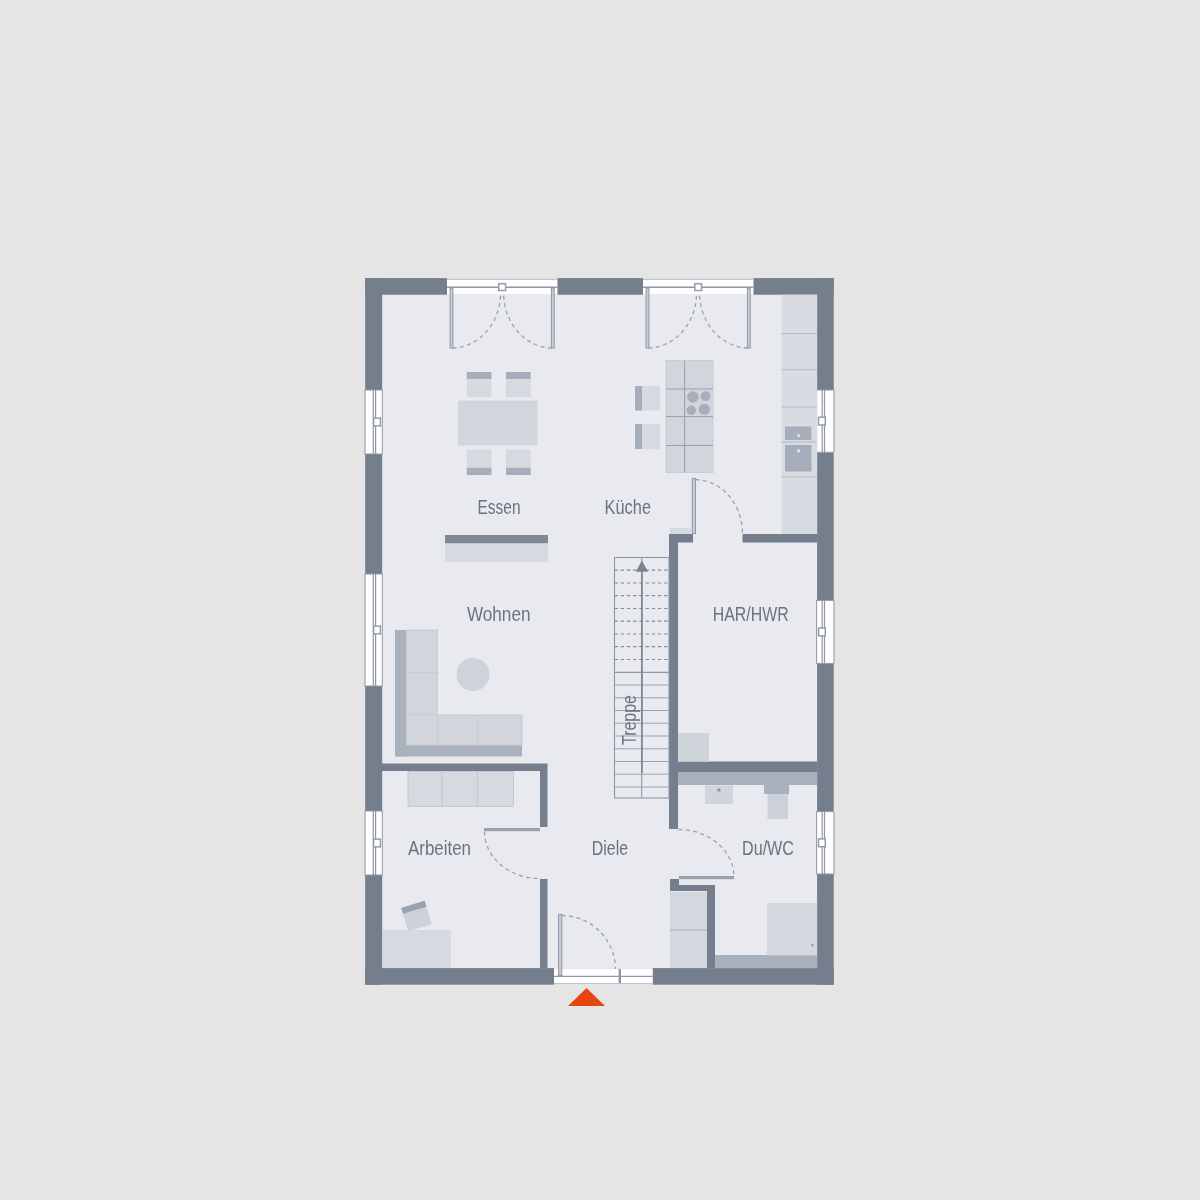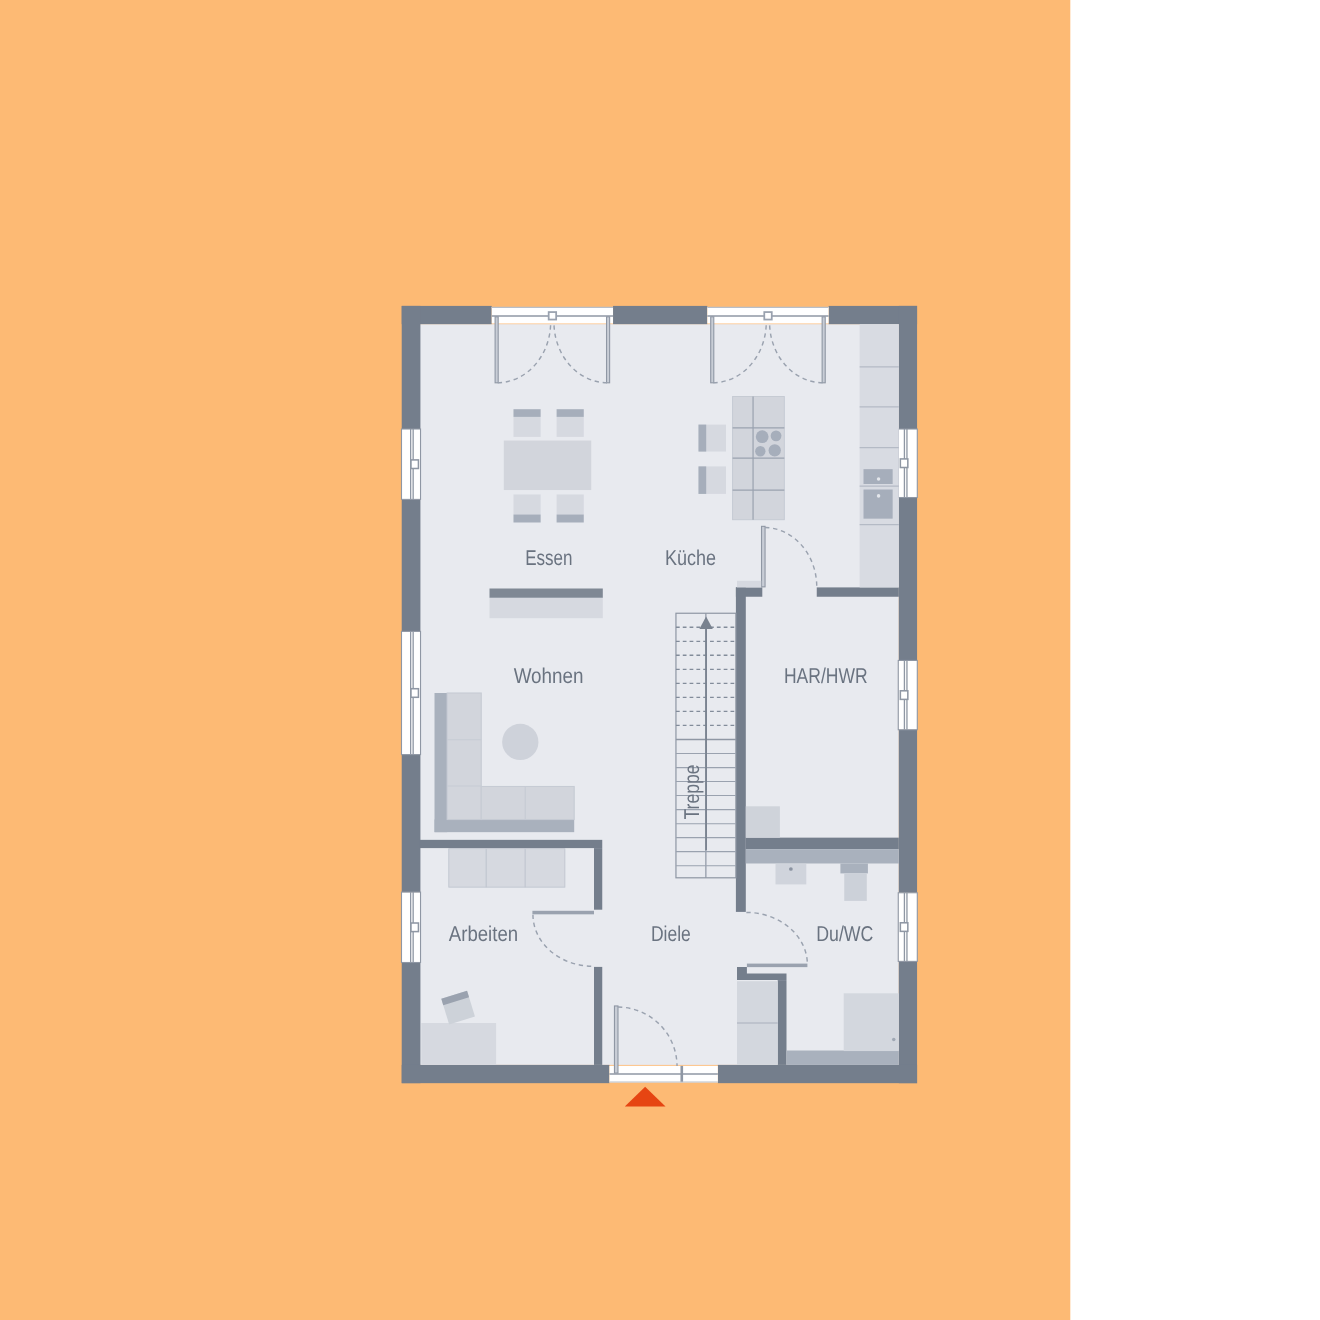--- a/index.html
+++ b/index.html
@@ -1,17 +1,17 @@
 <!DOCTYPE html>
 <html><head>
 <meta charset="utf-8">
 <title>Floorplan</title>
 <style>
   html,body{margin:0;padding:0;background:#ffffff;}
-  #canvas{position:relative;width:973px;height:1200px;background:#fdba74;overflow:hidden;
+  #canvas{position:relative;width:1200px;height:1200px;background:#e5e5e5;overflow:hidden;
           font-family:"Liberation Sans", sans-serif;}
 </style>
 </head>
 <body>
 <div id="canvas">
 <svg width="1200" height="1200" viewBox="0 0 1200 1200">
 
 <rect x="381.8" y="294.7" width="435.3" height="673.4" fill="#e8eaef"></rect>
 
 <g>

